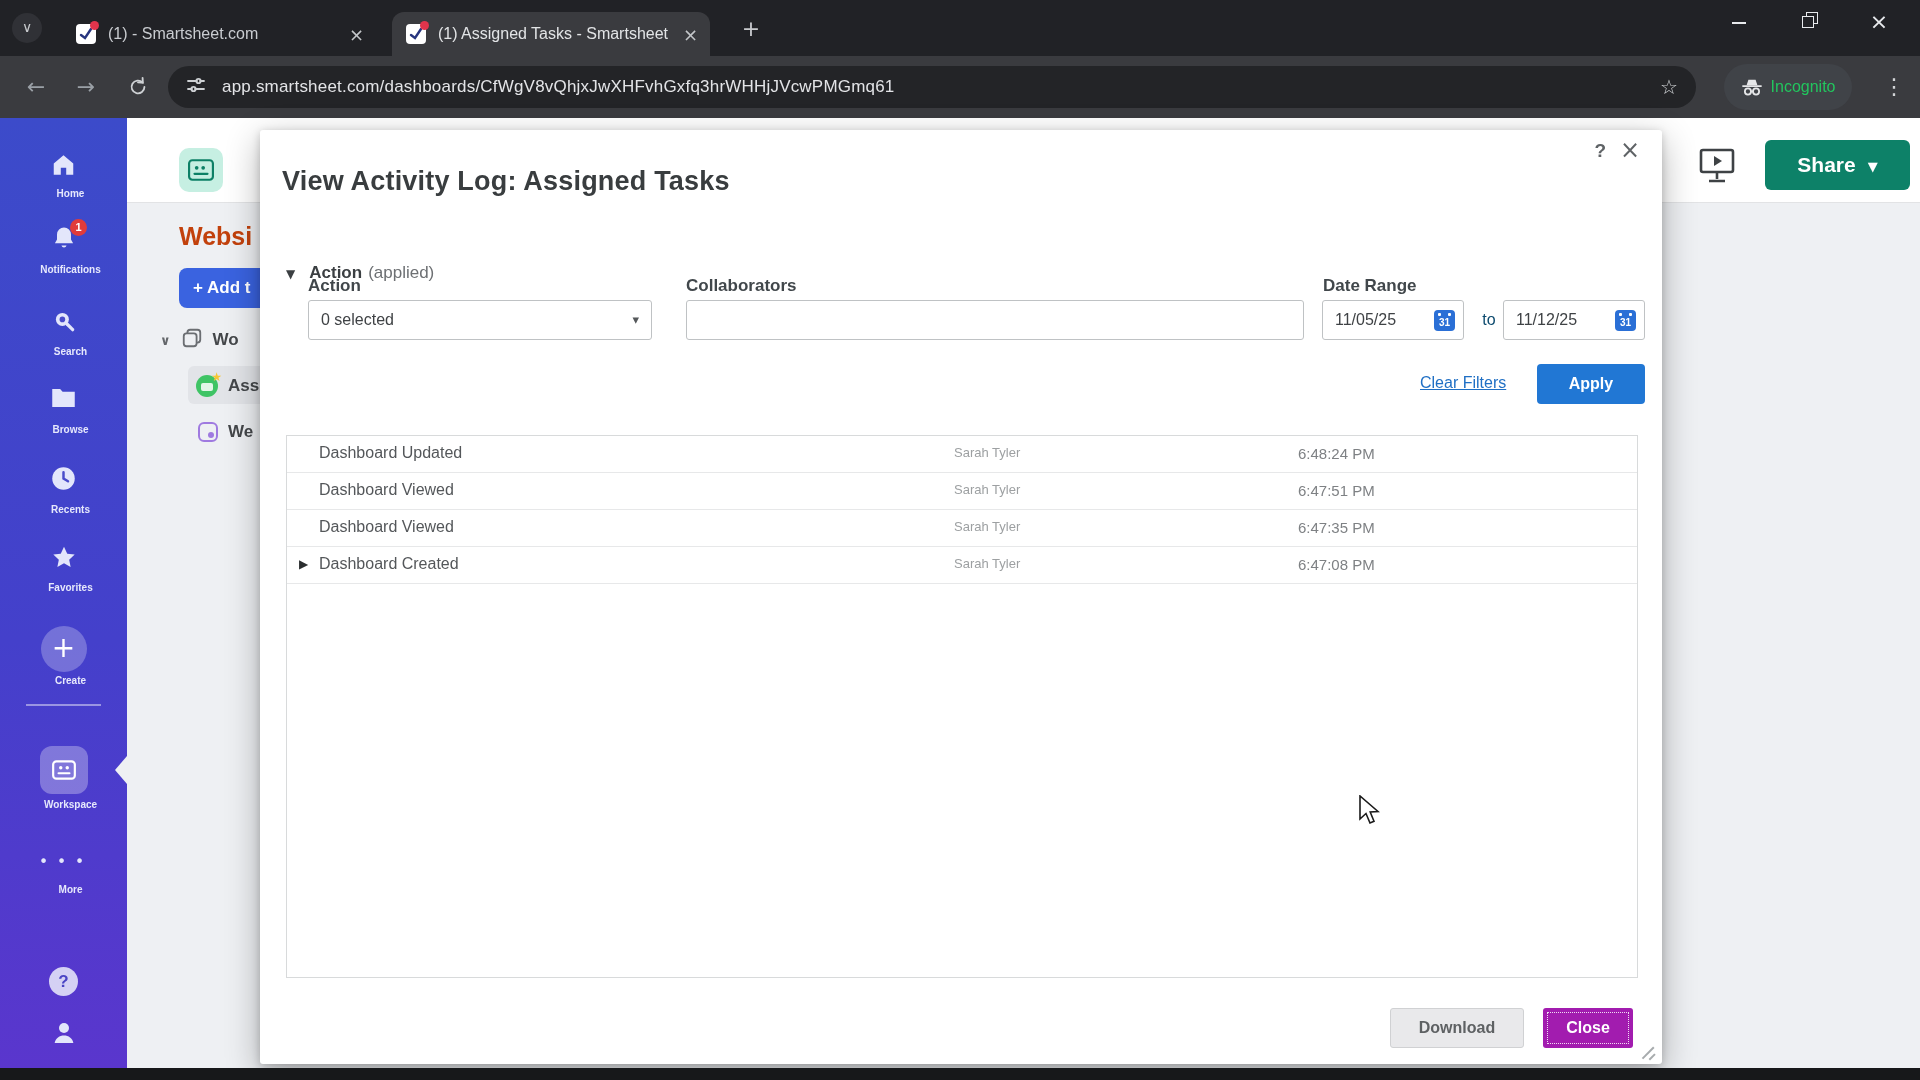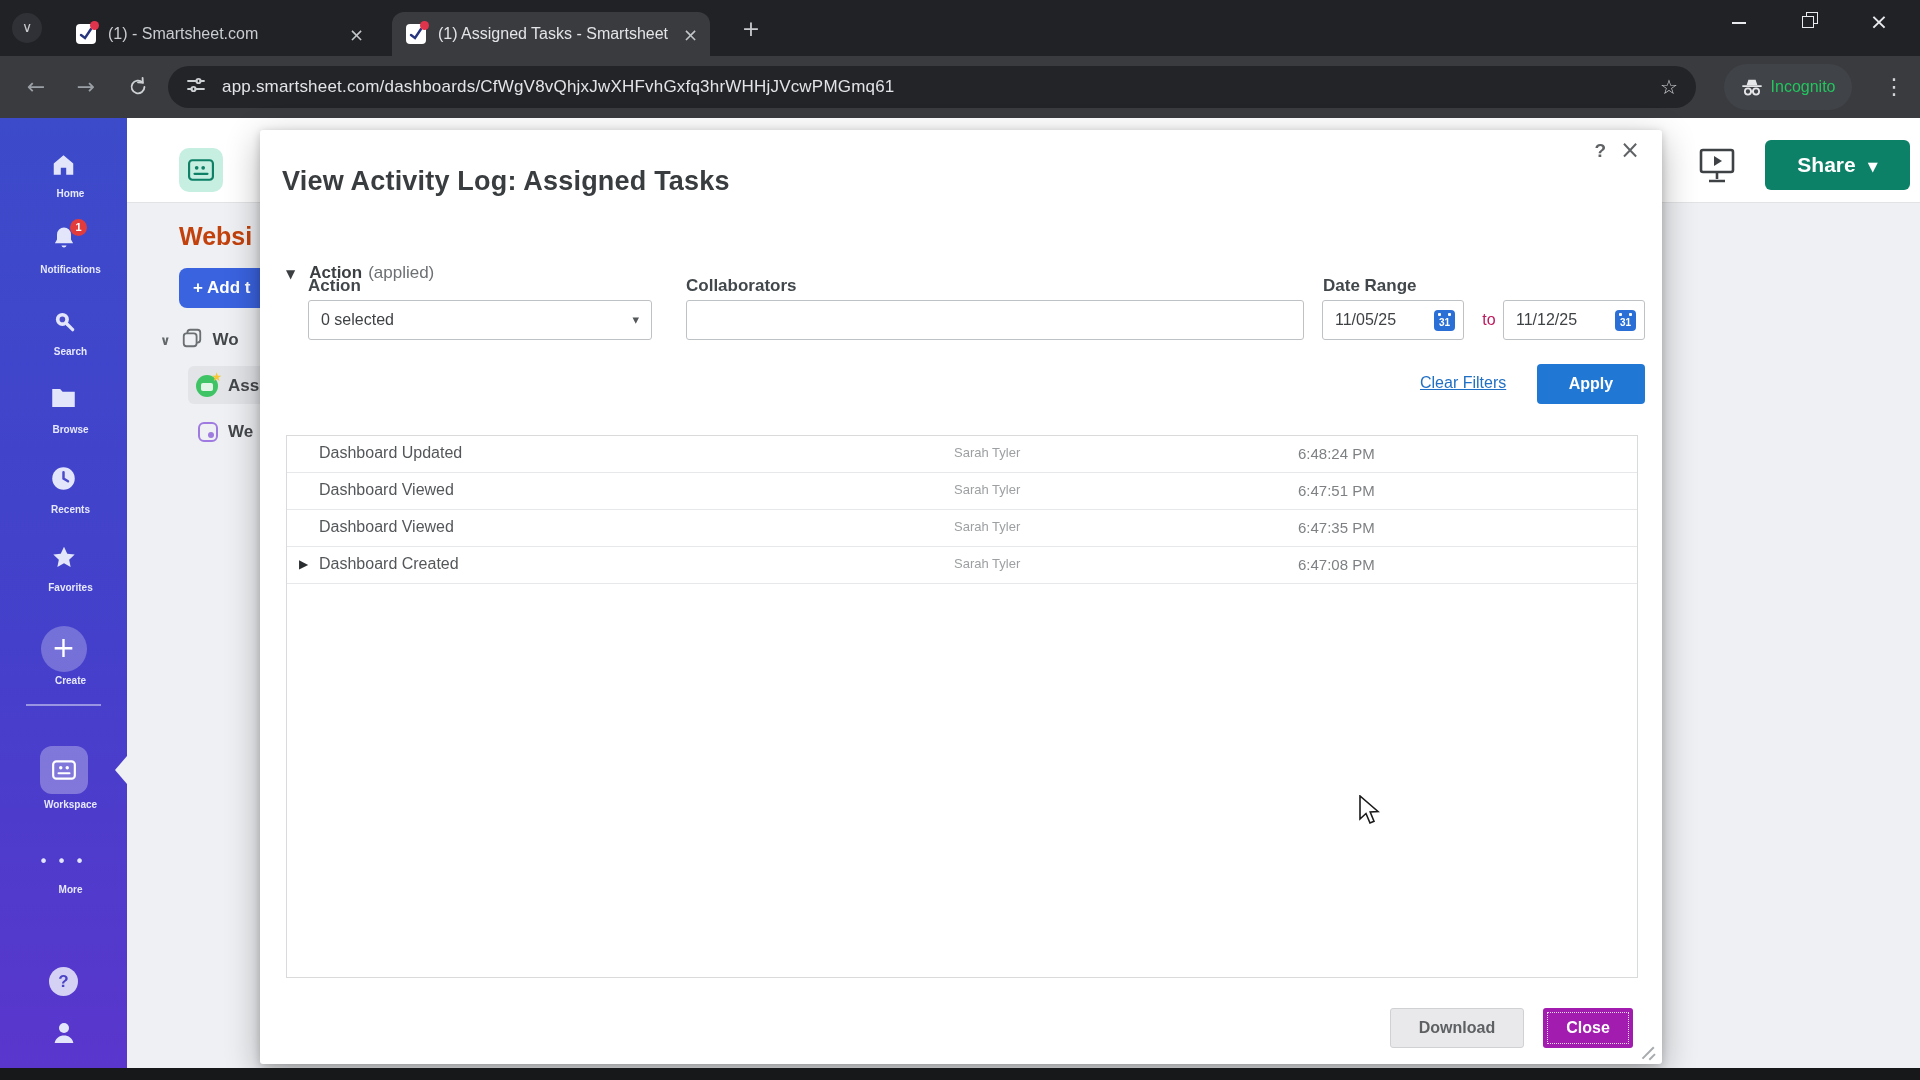--- a/index.html
+++ b/index.html
@@ -80,21 +80,21 @@
   #m-filters .tri { font-size:12px; margin-right:14px; color:#3b3f42; }
   #m-filters .fb { font-weight:700; }
   #m-filters .fa { color:#6d7073; margin-left:6px; }
   .flabel { position:absolute; top:146px; font-size:17px; font-weight:700; color:#41474b; }
   #lab-action { left:48px; } #lab-collab { left:426px; } #lab-date { left:1063px; }
   .fbox { position:absolute; top:170px; height:40px; border:1px solid #bfc2c4; border-radius:3px; background:#fff; font-size:16px; color:#3f4245; }
   #sel-action { left:48px; width:344px; line-height:38px; padding-left:12px; cursor:pointer; }
   #sel-action .caret { position:absolute; right:12px; top:0; color:#55585b; font-size:13px; }
   #inp-collab { left:426px; width:618px; padding:0 10px; outline:none; }
   #date-from { left:1062px; width:142px; line-height:38px; padding-left:12px; cursor:text; }
-  #date-word-to { position:absolute; left:1214px; top:170px; width:30px; text-align:center; line-height:40px; font-size:16px; color:#be185d; }
+  #date-word-to { position:absolute; left:1214px; top:170px; width:30px; text-align:center; line-height:40px; font-size:16px; color:#0c4a6e; }
   #date-to { left:1243px; width:142px; line-height:38px; padding-left:12px; cursor:text; }
   .cal { position:absolute; right:8px; top:9px; width:21px; height:21px; border-radius:4px; background:#2a6fd6; color:#fff; font-size:10px; font-weight:700; text-align:center; line-height:26px; cursor:pointer; }
   .cal:before { content:""; position:absolute; left:4px; top:3px; width:3px; height:3px; background:#fff; border-radius:1px; }
   .cal:after { content:""; position:absolute; right:4px; top:3px; width:3px; height:3px; background:#fff; border-radius:1px; }
   #clear-link { position:absolute; left:1160px; top:244px; font-size:16px; color:#1f6fc4; text-decoration:underline; cursor:pointer; }
   #apply-btn { position:absolute; left:1277px; top:234px; width:108px; height:40px; border-radius:4px; background:#2177d4; color:#fff; font-size:16px; font-weight:700; text-align:center; line-height:40px; cursor:pointer; }
 
   #atable { position:absolute; left:26px; top:305px; width:1352px; height:543px; border:1px solid #d8dadb; background:#fff; }
   #at-head { position:relative; height:30px; background:#f1f2f3; border-bottom:1px solid #dedfe1; }
   #at-head .today { position:absolute; left:1011px; top:5px; font-size:16px; font-weight:700; color:#5e6163; }

